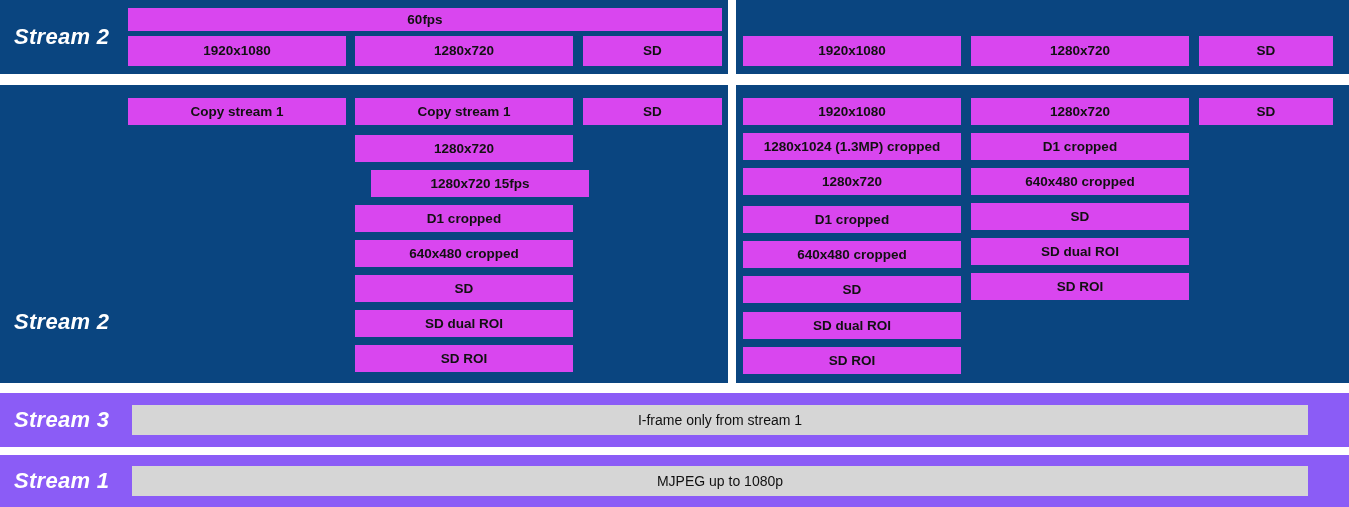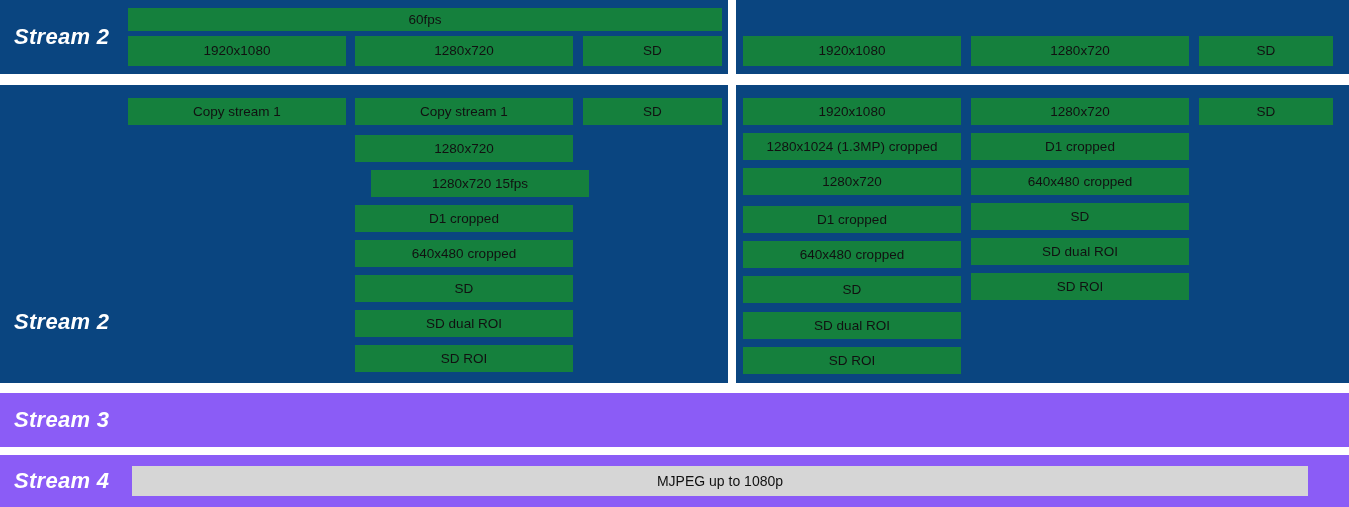--- a/index.html
+++ b/index.html
@@ -41,30 +41,31 @@
     line-height: 1;
   }
   .stream-label.l1 { left: 14px; top: 26px; }
   .stream-label.l2 { left: 14px; top: 226px; }
   .stream-label.l34 { left: 14px; top: 50%; transform: translateY(-50%); }
 
   
   .box {
     position: absolute;
     box-sizing: border-box;
-    background: #15803d;
+    background: #d946ef;
     color: #111111;
     font-size: 13.5px;
     display: flex;
     align-items: center;
     justify-content: center;
     text-align: center;
     white-space: nowrap;
     overflow: hidden;
     line-height: 1;
+    font-weight: bold;
   }
 
   .wide-bar {
     position: absolute;
     box-sizing: border-box;
     background: #d6d6d6;
     color: #111111;
     font-size: 14px;
     display: flex;
     align-items: center;
@@ -127,20 +128,21 @@
     <div class="box" style="left:235px; top:83px; width:218px; height:27px;">640x480 cropped</div>
     <div class="box" style="left:235px; top:118px; width:218px; height:27px;">SD</div>
     <div class="box" style="left:235px; top:153px; width:218px; height:27px;">SD dual ROI</div>
     <div class="box" style="left:235px; top:188px; width:218px; height:27px;">SD ROI</div>
 
     <div class="box" style="left:463px; top:13px; width:134px; height:27px;">SD</div>
   </div>
 
   <div class="panel panel-light" style="left:0px; top:393px; width:1349px; height:54px;">
     <div class="stream-label l34">Stream 3</div>
+    <div class="wide-bar" style="left:132px; top:12px; width:1176px; height:30px;">I-frame only from stream 1</div>
   </div>
 
   <div class="panel panel-light" style="left:0px; top:455px; width:1349px; height:52px;">
-    <div class="stream-label l34">Stream 4</div>
+    <div class="stream-label l34">Stream 1</div>
     <div class="wide-bar" style="left:132px; top:11px; width:1176px; height:30px;">MJPEG up to 1080p</div>
   </div>
 
 </div>
 
 </body></html>

